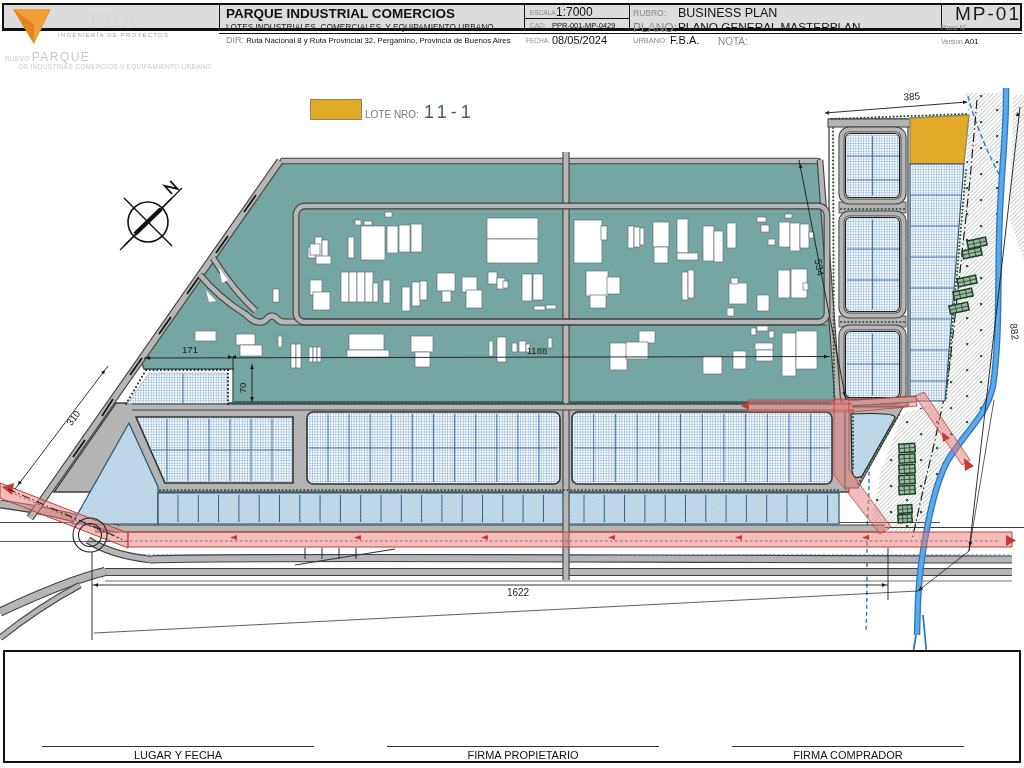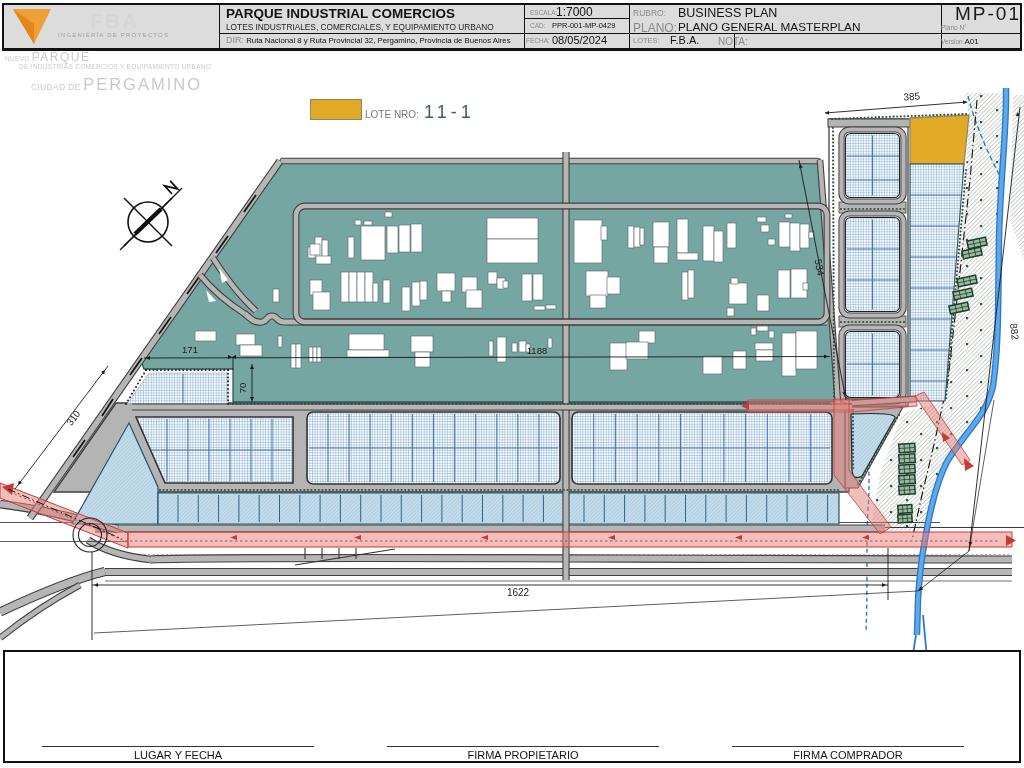--- a/index.html
+++ b/index.html
@@ -1,17 +1,17 @@
 <!DOCTYPE html>
 <html><head><meta charset="utf-8"><style>
 *{margin:0;padding:0;box-sizing:border-box}
 html,body{width:1024px;height:768px;background:#fff;font-family:"Liberation Sans",sans-serif;overflow:hidden}
 #page{position:relative;width:1024px;height:768px}
 .abs{position:absolute}
-#hdr{position:absolute;left:2px;top:3px;width:1020px;height:48px;background:#dcdcdc;border:2.5px solid #111;border-bottom-width:3.5px}
+#hdr{position:absolute;left:2px;top:3px;width:1020px;height:28px;background:#dcdcdc;border:2.5px solid #111;border-bottom-width:3.5px}
 .vln{position:absolute;top:0;bottom:0;width:1.4px;background:#111}
 .hln{position:absolute;height:1.2px;background:#111}
 .lab{color:#8a8a8a}
 #ftr{position:absolute;left:3px;top:650px;width:1018px;height:113px;border:2px solid #111;background:#fff}
 .sig{position:absolute;top:94px;border-top:1px solid #333;text-align:center;font-size:11px;color:#111;padding-top:2px}
 </style></head>
 <body>
 <div id="page">
 <svg width="1024" height="768" viewBox="0 0 1024 768" style="position:absolute;left:0;top:0">
       <defs>
@@ -1087,30 +1087,29 @@
  <div class="abs lab" style="left:526px;top:4px;font-size:6.5px">ESCALA:</div>
  <div class="abs" style="left:552px;top:0px;font-size:12px;color:#111">1:7000</div>
  <div class="abs lab" style="left:526px;top:17px;font-size:6.5px">CAD:</div>
  <div class="abs" style="left:548px;top:15.5px;font-size:7.5px;color:#111">PPR-001-MP-0429</div>
  <div class="abs lab" style="left:522px;top:32px;font-size:6.5px">FECHA:</div>
  <div class="abs" style="left:548px;top:28.5px;font-size:11px;color:#111">08/05/2024</div>
  <div class="abs lab" style="left:629px;top:3px;font-size:8.5px">RUBRO:</div>
  <div class="abs" style="left:674px;top:1px;font-size:12.5px;color:#111">BUSINESS PLAN</div>
  <div class="abs lab" style="left:629px;top:16px;font-size:12px">PLANO:</div>
  <div class="abs" style="left:674px;top:15px;font-size:11.8px;color:#111">PLANO GENERAL MASTERPLAN</div>
- <div class="abs lab" style="left:629px;top:31px;font-size:7.5px">LOTES:</div>
+ <div class="abs lab" style="left:629px;top:31px;font-size:7.5px">URBANO:</div>
  <div class="abs" style="left:666px;top:29px;font-size:11px;color:#111">F.B.A.</div>
  <div class="abs lab" style="left:714px;top:31px;font-size:10px">NOTA:</div>
  <div class="abs" style="left:951px;top:-2px;font-size:19px;color:#1a1a1a;letter-spacing:2px;white-space:nowrap">MP-01</div>
  <div class="abs lab" style="left:937px;top:19px;font-size:6.5px">Plano N°</div>
  <div class="abs lab" style="left:937px;top:32px;font-size:6.5px">Version <span style="color:#111;font-size:8px">A01</span></div>
 </div>
 <div class="abs" style="left:5px;top:50px;color:#c9c9c5;font-size:6.5px;letter-spacing:0.3px">NUEVO <span style="font-size:12px;letter-spacing:1.5px">PARQUE</span></div>
 <div class="abs" style="left:19px;top:63px;color:#c9c9c5;font-size:6.5px;letter-spacing:0.3px">DE INDUSTRIAS COMERCIOS Y EQUIPAMIENTO URBANO</div>
-<div class="abs" style="left:31px;top:75px;color:#c9c9c5;font-size:8.5px;letter-spacing:0.3px">CIUDAD DE <span style="font-size:16.5px;letter-spacing:2px">PERGAMINO</span></div>
 <div class="abs" style="left:310px;top:99px;width:52px;height:21px;background:#e2aa27;border:1.6px solid #8a8a62"></div>
 <div class="abs" style="left:365px;top:109px;font-size:10px;color:#777">LOTE NRO:</div>
 <div class="abs" style="left:424px;top:102px;font-size:18px;color:#455e56;letter-spacing:4px;font-weight:normal">11-1</div>
 <div id="ftr">
  <div class="sig" style="left:37px;width:272px">LUGAR Y FECHA</div>
  <div class="sig" style="left:727px;width:232px">FIRMA COMPRADOR</div>
  <div class="sig" style="left:382px;width:272px">FIRMA PROPIETARIO</div>
 </div>
 </div>
 </body></html>

